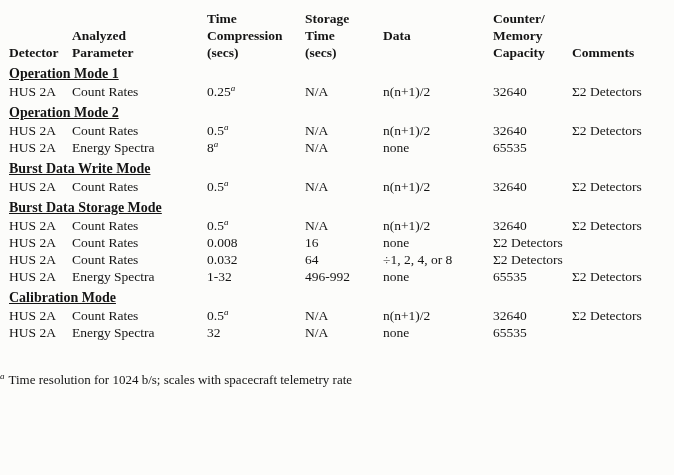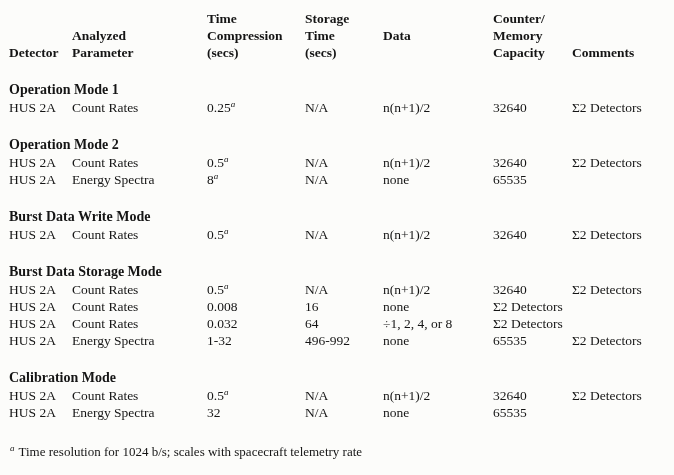--- a/index.html
+++ b/index.html
@@ -27,37 +27,37 @@
     display: block;
     height: 17px;
     line-height: 17px;
     white-space: nowrap;
   }
   
   .section-title {
     font-weight: bold;
     font-size: 14px;
     line-height: 19px;
-    margin-top: 19px;
+    margin-top: 3px;
     padding-left: 9px;
     white-space: nowrap;
+    text-decoration: underline;
   }
   
   .row { line-height: 17px; }
   .cell { white-space: nowrap; }
   sup {
     font-size: 9px;
     line-height: 0;
     vertical-align: super;
   }
   sup i { font-style: italic; }
   
   .footnote {
-    margin-top: 22px;
-    padding-left: 10px;
+    margin-top: 30px;
     font-size: 13px;
     line-height: 17px;
     white-space: nowrap;
   }
   .footnote .fn-text { margin-left: 4px; }
 </style>
 </head>
 <body>
 
 <div class="page">

